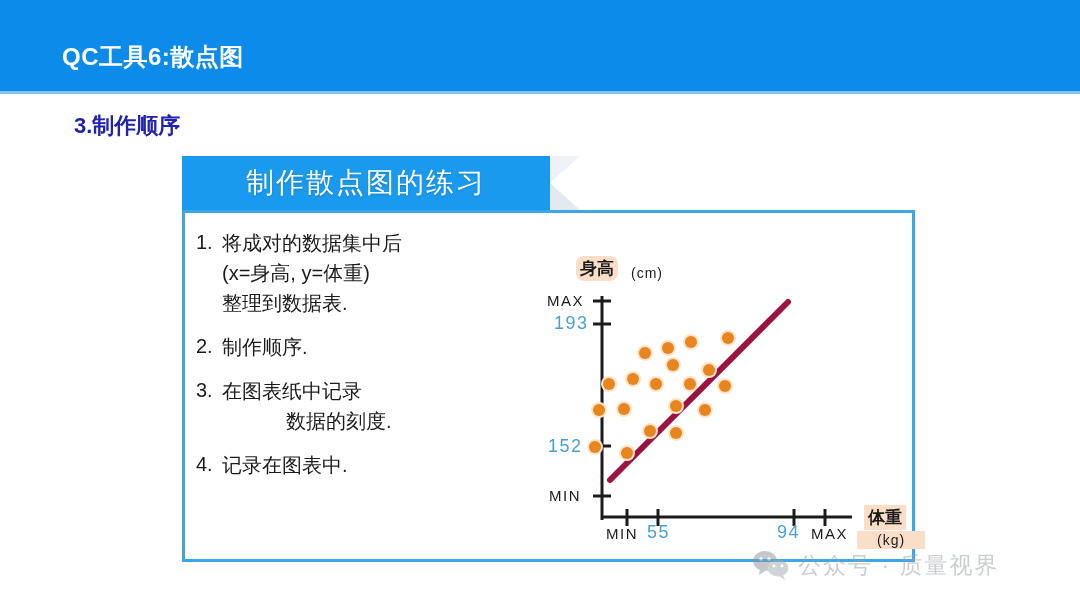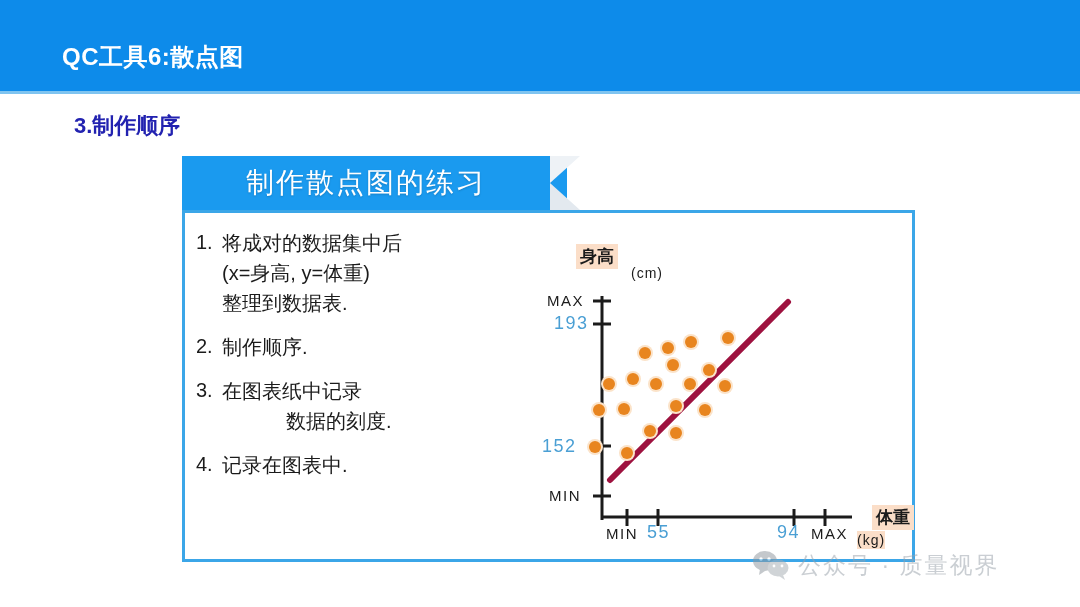--- a/index.html
+++ b/index.html
@@ -54,21 +54,20 @@
   }
 
   
   #ribbon {
     position: absolute;
     left: 182px;
     top: 156px;
     width: 368px;
     height: 54px;
     background: #1a9aef;
-    padding-left: 17px;
   }
   #ribbon-label {
     position: absolute;
     left: 0; top: 0;
     width: 368px;
     height: 54px;
     line-height: 54px;
     text-align: center;
     font-size: 28px;
     color: #ffffff;
@@ -227,35 +226,35 @@
   <div class="step">
     <div class="step-num">4.</div>
     <div class="step-lines">
       <div class="step-line">记录在图表中.</div>
     </div>
   </div>
 </div>
 
 <div id="chart">
 
-  <div class="axis-tag" style="left:36px; top:16px;">身高</div>
+  <div class="axis-tag" style="left:36px; top:28px;border-radius:8px;">身高</div>
   <div class="axis-unit" style="left:91px; top:20px;margin-top:17px;">(cm)</div>
 
   <div class="tick-label" style="left:7px; top:64px;">MAX</div>
   <div class="tick-label value" style="left:14px; top:85px;">193</div>
-  <div class="tick-label value" style="left:2px; top:208px;">152</div>
+  <div class="tick-label value" style="left:8px; top:208px;">152</div>
   <div class="tick-label" style="left:9px; top:259px;">MIN</div>
 
   <div class="tick-label" style="left:66px; top:297px;">MIN</div>
   <div class="tick-label value" style="left:107px; top:294px;">55</div>
   <div class="tick-label value" style="left:237px; top:294px;text-align:center;">94</div>
   <div class="tick-label" style="left:271px; top:297px;">MAX</div>
 
-  <div class="axis-tag" style="left:332px; top:277px;">体重</div>
-  <div class="axis-unit" style="left:317px; top:303px; background:#fbdec8; padding:1px 0;">(kg)</div>
+  <div class="axis-tag" style="left:324px; top:277px;">体重</div>
+  <div class="axis-unit" style="left:317px; top:303px; background:#fbdec8; padding:1px 20px;">(kg)</div>
 
   <svg id="plot-svg" width="380" height="330">
 
     <line x1="62" y1="68" x2="62" y2="292" stroke="#1b1b1b" stroke-width="3"></line>
 
     <line x1="62" y1="289" x2="312" y2="289" stroke="#1b1b1b" stroke-width="3"></line>
 
     <line x1="53" y1="73" x2="71" y2="73" stroke="#1b1b1b" stroke-width="3"></line>
     <line x1="53" y1="96" x2="71" y2="96" stroke="#1b1b1b" stroke-width="3"></line>
     <line x1="53" y1="218" x2="71" y2="218" stroke="#1b1b1b" stroke-width="3"></line>

